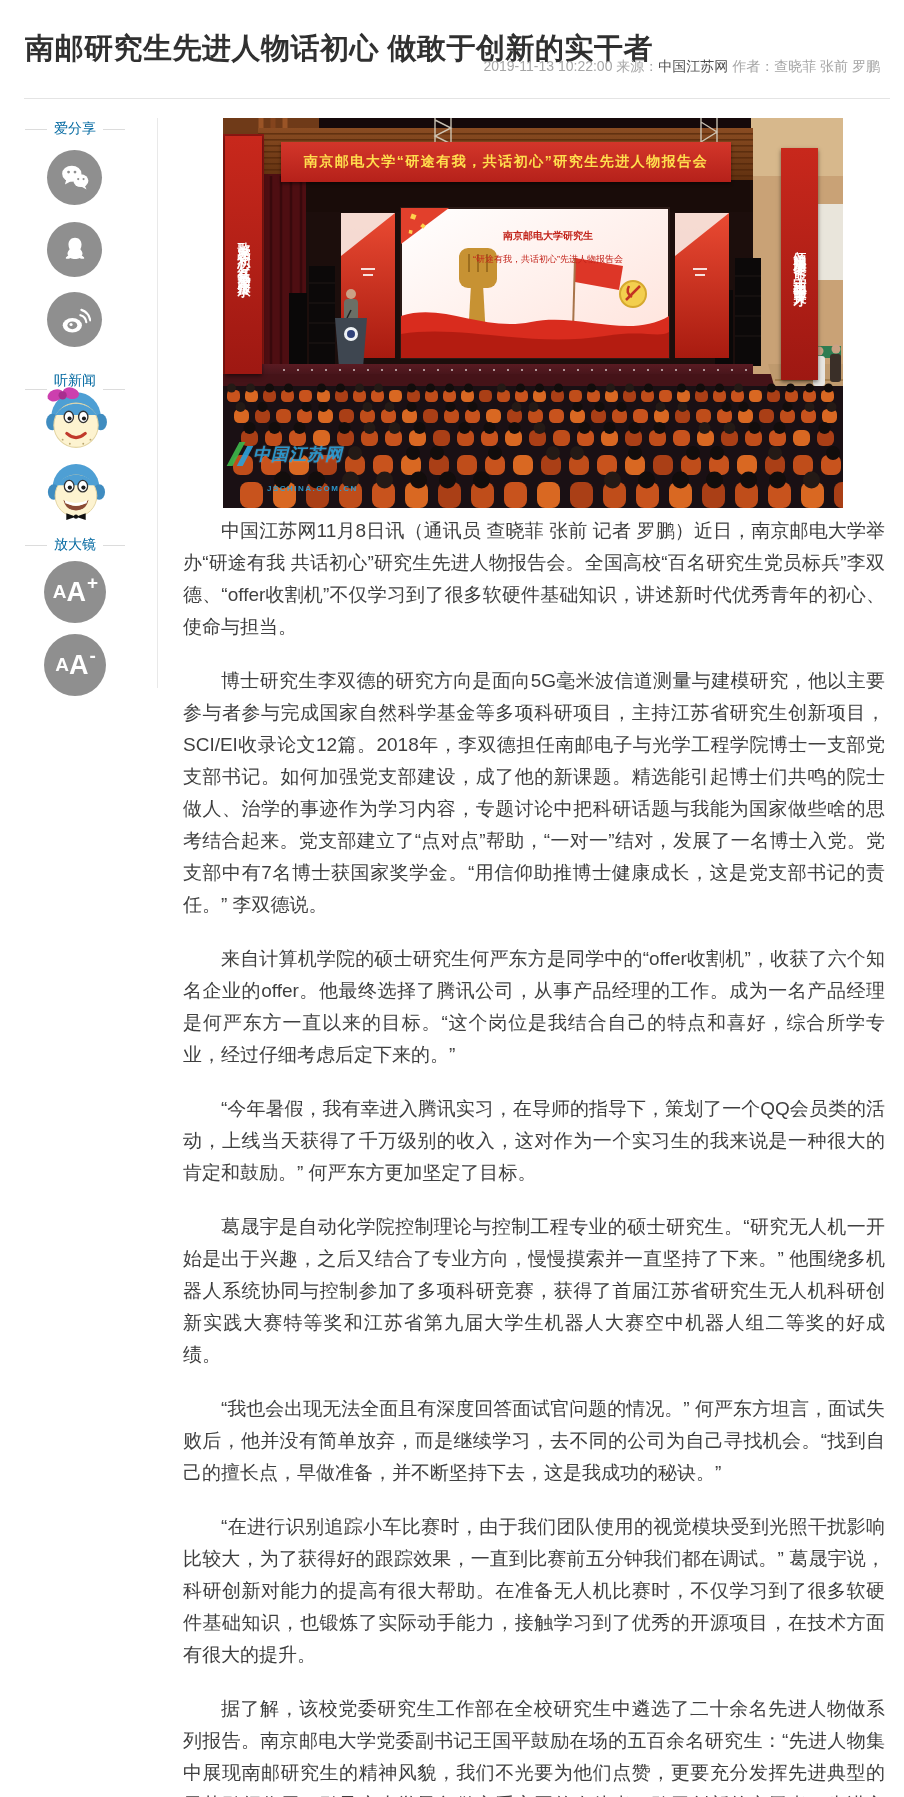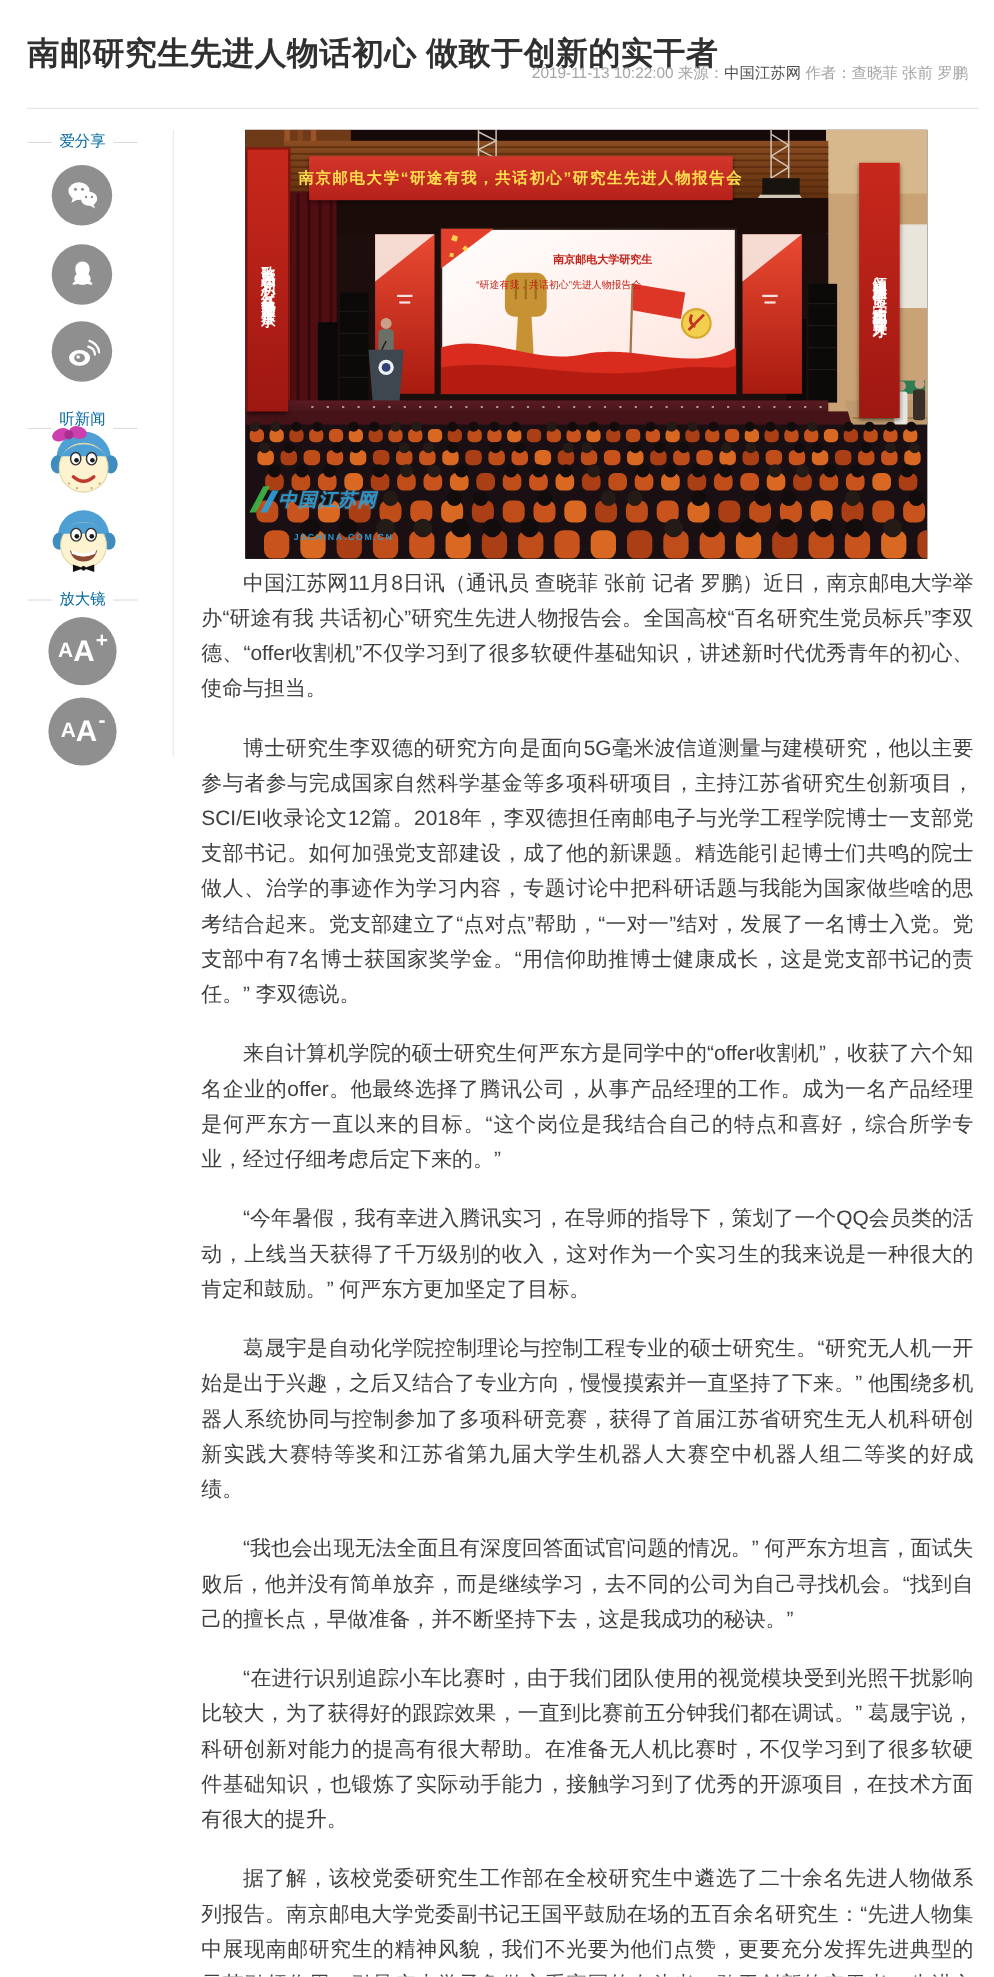--- a/index.html
+++ b/index.html
@@ -26,30 +26,30 @@
   .fonticon{position:absolute;width:62px;height:62px;border-radius:50%;background:#8f8f8f;color:#fff;
             display:flex;align-items:center;justify-content:center;cursor:pointer;font-weight:700;}
   .fonticon .a1{font-size:19px;}
   .fonticon .a2{font-size:27px;}
   .fonticon .sign{font-size:19px;position:relative;top:-9px;left:1px;}
 
   
   .photo{position:absolute;left:223px;top:118px;width:620px;height:390px;overflow:hidden;background:#15090a;}
   .photo svg.scene{position:absolute;left:0;top:0;width:100%;height:100%;}
   .pb{position:absolute;z-index:3;}
-  .pb-stage-banner{left:58px;top:24px;width:385px;height:40px;background:linear-gradient(#d3362a,#b5211a);
+  .pb-stage-banner{left:58px;top:24px;width:450px;height:40px;background:linear-gradient(#d3362a,#b5211a);
       display:flex;align-items:center;justify-content:center;color:#ffdf4e;font-size:14px;font-weight:700;
       letter-spacing:1.5px;white-space:nowrap;box-shadow:0 2px 3px rgba(0,0,0,.45);}
   .pb-vbanner{width:37px;background:linear-gradient(#c8281c,#9e1812);display:flex;align-items:center;
       justify-content:center;box-shadow:0 2px 4px rgba(0,0,0,.5);}
   .pb-vbanner span{writing-mode:vertical-rl;color:#fff;font-size:13px;font-weight:700;letter-spacing:3px;}
   .pb-left-banner{left:2px;top:18px;height:238px;}
   .pb-right-banner{left:558px;top:30px;height:232px;}
   .pb-screen-t1{left:225px;top:111px;width:200px;text-align:center;font-size:10px;font-weight:700;color:#c2231a;}
-  .pb-screen-t2{left:210px;top:135px;width:230px;font-size:9px;color:#c2231a;}
+  .pb-screen-t2{left:210px;top:135px;width:230px;text-align:center;font-size:9px;color:#c2231a;}
   .pb-wm{left:10px;top:324px;width:170px;opacity:.92;}
   .wm-row{display:flex;align-items:center;gap:5px;}
   .wm-bars{display:flex;gap:3px;}
   .wm-bar{width:6px;height:24px;transform:skewX(-28deg);}
   .wm-bar.g{background:#3db54a;}
   .wm-bar.b{background:#2da0d8;height:20px;margin-top:4px;}
   .wm-name{font-size:17px;font-weight:700;color:#2da0d8;text-shadow:0 0 2px rgba(255,255,255,.35);
            font-style:italic;letter-spacing:1px;}
   .wm-domain{font-size:8px;color:#2da0d8;letter-spacing:1.5px;margin:18px 0 0 34px;font-weight:700;}
 

